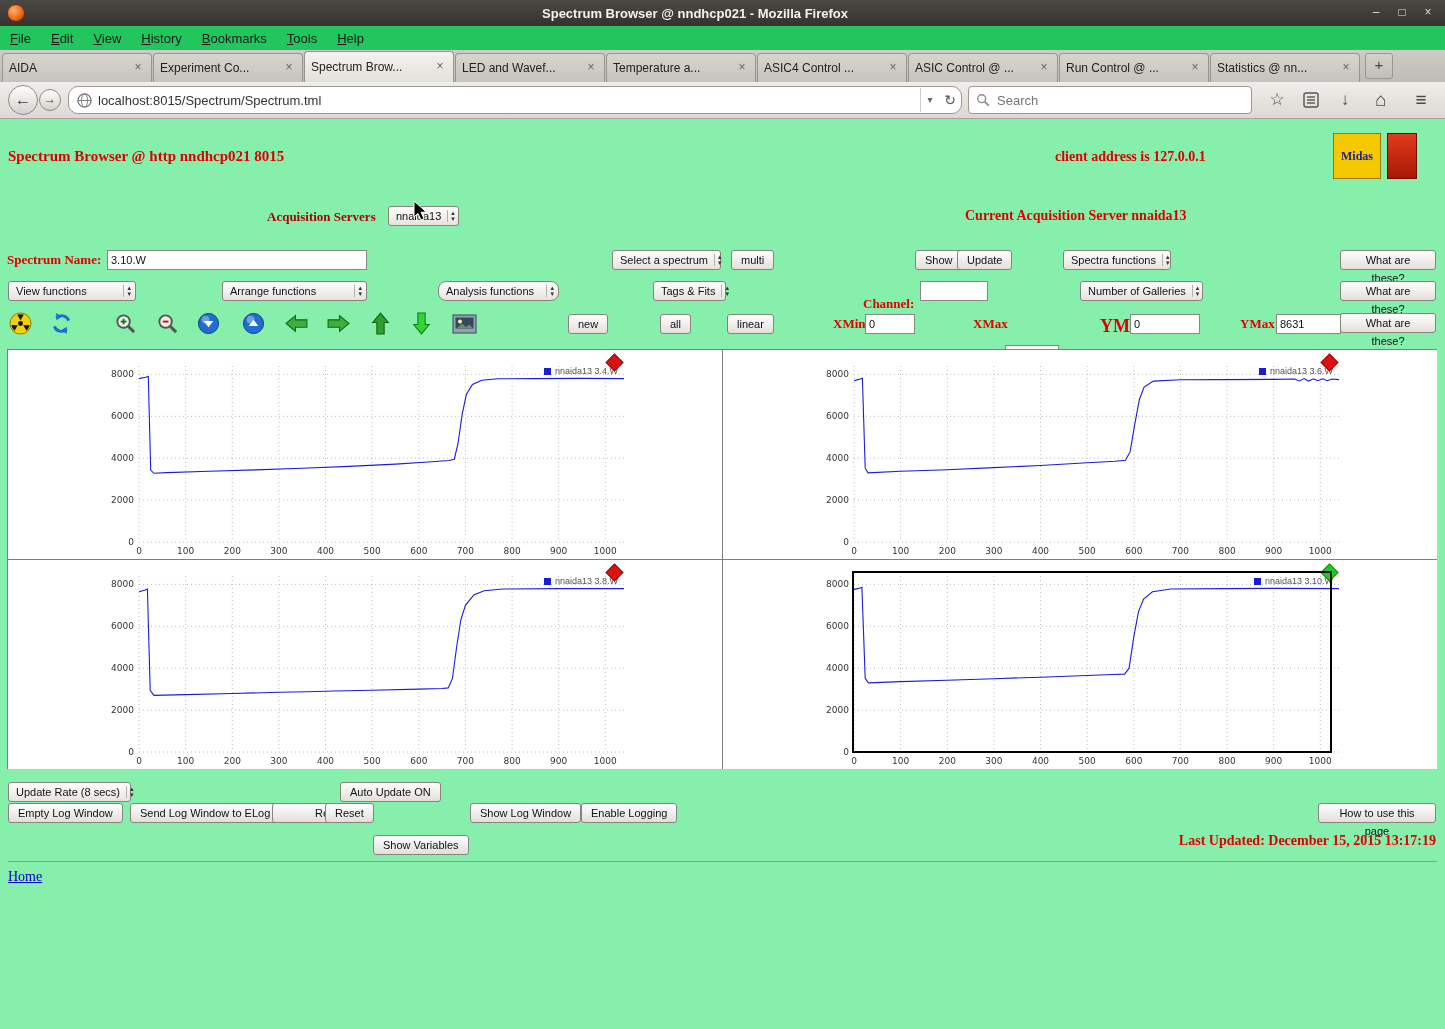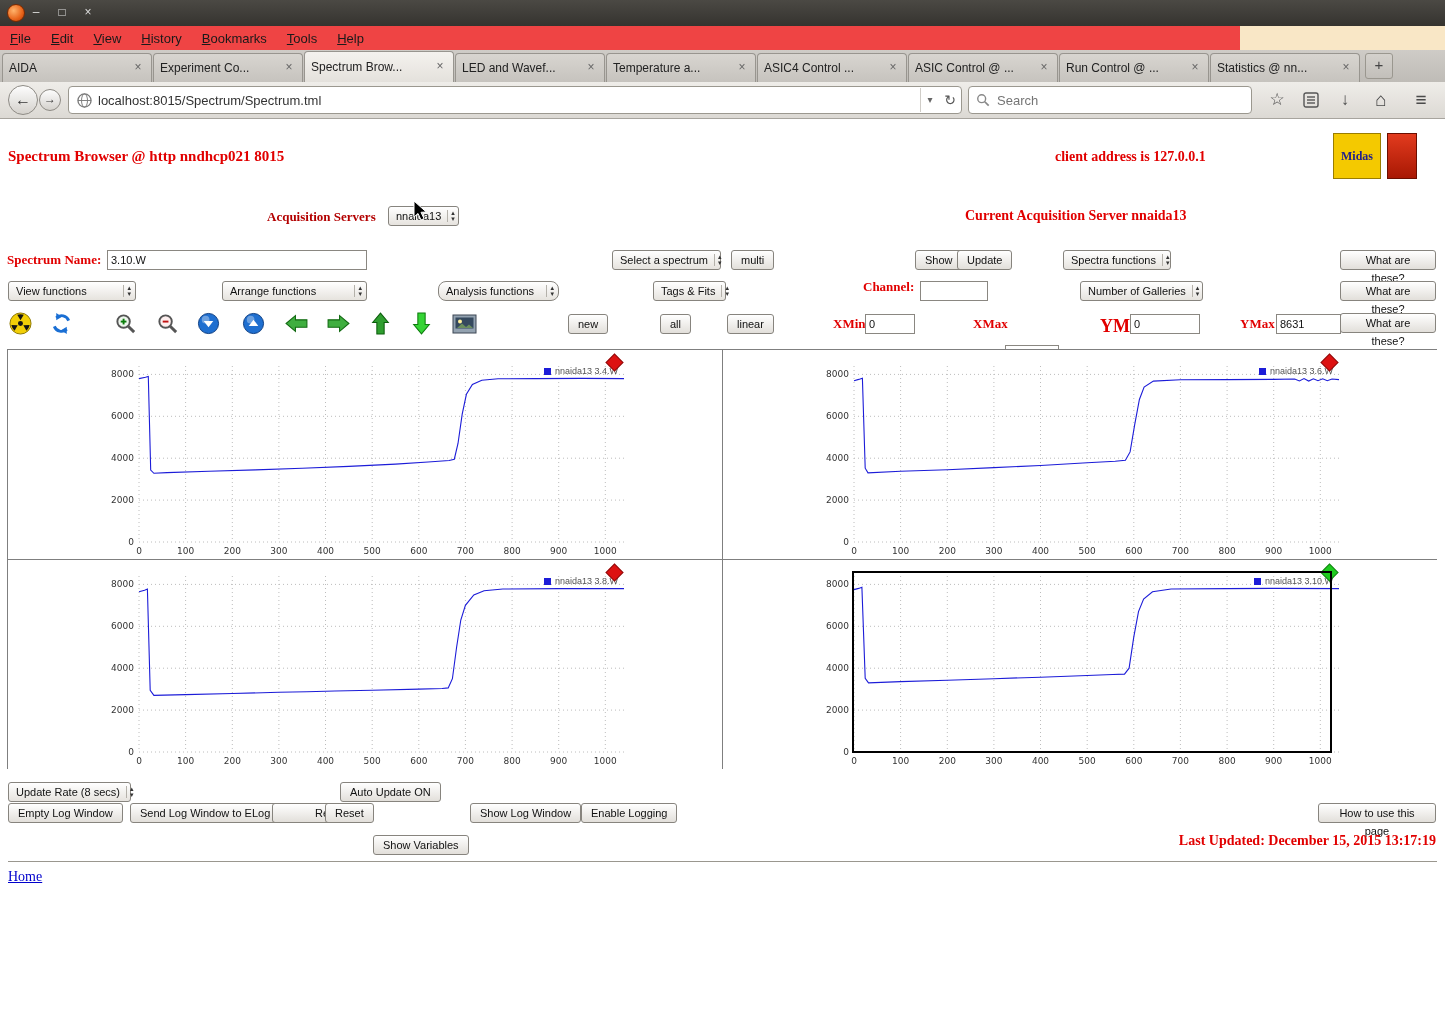--- a/index.html
+++ b/index.html
@@ -6,48 +6,48 @@
     font-family:"Liberation Sans",sans-serif;background:#f9e7c6;}
   .abs{position:absolute;}
   
   .titlebar{position:absolute;left:0;top:0;width:1445px;height:26px;
     background:linear-gradient(#4b4944,#35332f);display:flex;align-items:center;color:#fff;}
   .fx-logo{width:16px;height:16px;border-radius:50%;margin-left:7px;
     background:radial-gradient(circle at 35% 35%,#ffb36b,#e8641a 60%,#b23a07);border:1px solid #7c2a00;}
   .win-title{flex:1;text-align:center;font-size:13px;font-weight:bold;color:#f2f2f2;}
   .win-btns{display:flex;gap:4px;margin-right:6px;}
   .win-btn{width:22px;height:18px;text-align:center;line-height:17px;font-size:12px;color:#ddd;border-radius:3px;}
-  .menubar{position:absolute;left:0;top:26px;width:1240px;height:24px;background:#ef4444;
+  .menubar{position:absolute;left:0;top:26px;width:1445px;height:24px;background:#22c55e;
     border-bottom:1px solid #b9b6b0;display:flex;align-items:center;}
   .menu-item{padding:0 10px;font-size:13px;color:#1a1a1a;line-height:23px;}
   .menu-item::first-letter{text-decoration:underline;}
   .tabbar{position:absolute;left:0;top:50px;width:1445px;height:32px;
     background:linear-gradient(#cfccc7,#bfbcb7);display:flex;align-items:flex-end;padding-left:2px;box-sizing:border-box;}
   .tab{width:150px;height:29px;margin-right:1px;display:flex;align-items:center;box-sizing:border-box;
     border:1px solid #98958f;border-bottom:none;border-radius:4px 4px 0 0;
     background:linear-gradient(#d8d5d0,#c6c3be);font-size:12px;color:#222;padding:0 6px;}
   .tab.active{background:linear-gradient(#f4f2ee,#e4e1dc);height:31px;font-weight:normal;margin-top:30px;}
   .tab-label{flex:1;white-space:nowrap;overflow:hidden;}
   .tab-close{width:14px;height:14px;line-height:13px;text-align:center;color:#666;font-size:12px;border-radius:2px;}
   .tab-new{width:26px;height:24px;margin-left:4px;margin-bottom:3px;text-align:center;line-height:22px;
     font-size:15px;color:#444;border-radius:3px;background:linear-gradient(#d4d1cc,#c2bfba);border:1px solid #9a978f;}
   .navbar{position:absolute;left:0;top:82px;width:1445px;height:36px;
     background:linear-gradient(#efedе9,#dcd9d4);background:linear-gradient(#efede9,#dcd9d4);
     border-bottom:1px solid #a7a49e;}
   .nav-circle{position:absolute;border-radius:50%;background:linear-gradient(#fdfdfd,#d4d1cc);
     border:1px solid #8e8b85;color:#333;text-align:center;}
   .urlfield{position:absolute;left:68px;top:4px;width:892px;height:26px;background:#fff;
-    border:1px solid #9b988f;border-radius:4px;display:flex;align-items:center;font-size:13px;color:#333;}
+    border:1px solid #9b988f;border-radius:10px;display:flex;align-items:center;font-size:13px;color:#333;}
   .searchfield{position:absolute;left:968px;top:4px;width:282px;height:26px;background:#fff;
     border:1px solid #9b988f;border-radius:4px;display:flex;align-items:center;}
   .searchfield input{border:none;outline:none;flex:1;font-size:13px;color:#333;font-family:"Liberation Sans",sans-serif;background:transparent;}
   .nav-ico{position:absolute;top:5px;width:26px;height:26px;text-align:center;line-height:25px;
     font-size:17px;color:#4a4a4a;}
   
-  .content{position:absolute;left:0;top:119px;width:1445px;height:910px;background:#ffffff;}
+  .content{position:absolute;left:0;top:119px;width:1445px;height:910px;background:#86efac;}
   .rlab{color:#e10000;font-weight:bold;font-family:"Liberation Serif",serif;}
   .drlab{color:#b30000;font-weight:bold;font-family:"Liberation Serif",serif;}
   .btn{position:absolute;height:20px;padding:0 9px;background:linear-gradient(#ffffff,#e2dfda);
     border:1px solid #87847e;border-radius:3px;font-size:11px;color:#111;line-height:18px;
     font-family:"Liberation Sans",sans-serif;box-sizing:border-box;}
   .combo{position:absolute;height:20px;background:linear-gradient(#ffffff,#e6e3de);
     border:1px solid #87847e;border-radius:3px;font-size:11px;color:#111;
     display:flex;align-items:center;padding:0 4px 0 7px;box-sizing:border-box;}
   .combo .clabel{flex:1;white-space:nowrap;}
   .spin{display:flex;flex-direction:column;font-size:7px;line-height:6px;color:#333;
@@ -69,20 +69,21 @@
     border:2px solid #000;box-sizing:border-box;pointer-events:none;}
   svg text{font-family:"DejaVu Sans",sans-serif;}
   .loglink{color:#0000cc;text-decoration:underline;font-family:"Liberation Serif",serif;font-size:14px;text-align:center;}
   .hsep{position:absolute;left:8px;right:8px;height:0;border-top:1px solid #9a978f;}
 </style>
 </head>
 <body>
 
 <div class="titlebar">
   <div class="fx-logo"></div>
+  <div class="win-title">Spectrum Browser @ nndhcp021 - Mozilla Firefox</div>
   <div class="win-btns">
     <div class="win-btn">–</div>
     <div class="win-btn">□</div>
     <div class="win-btn">×</div>
   </div>
 </div>
 
 <div class="menubar">
   <span class="menu-item">File</span>
   <span class="menu-item">Edit</span>
@@ -233,21 +234,21 @@
         <span>▾</span>
       </span>
   </div>
   <div class="combo" style="left:653px;top:162px;width:73px;">
     <span class="clabel">Tags &amp; Fits</span>
     <span class="spin">
         <span>▴</span>
         <span>▾</span>
       </span>
   </div>
-  <div class="abs rlab" style="left:863px;top:160px;font-size:13px;">Channel:</div>
+  <div class="abs rlab" style="left:863px;top:177px;font-size:13px;">Channel:</div>
   <input class="tin" style="left: 920px; top: 162px; width: 60px;" value="">
   <div class="combo" style="left:1080px;top:162px;width:123px;">
     <span class="clabel">Number of Galleries</span>
     <span class="spin">
         <span>▴</span>
         <span>▾</span>
       </span>
   </div>
   <button class="btn" style="left:1340px;top:162px;width:96px;">What are these?</button>
 

